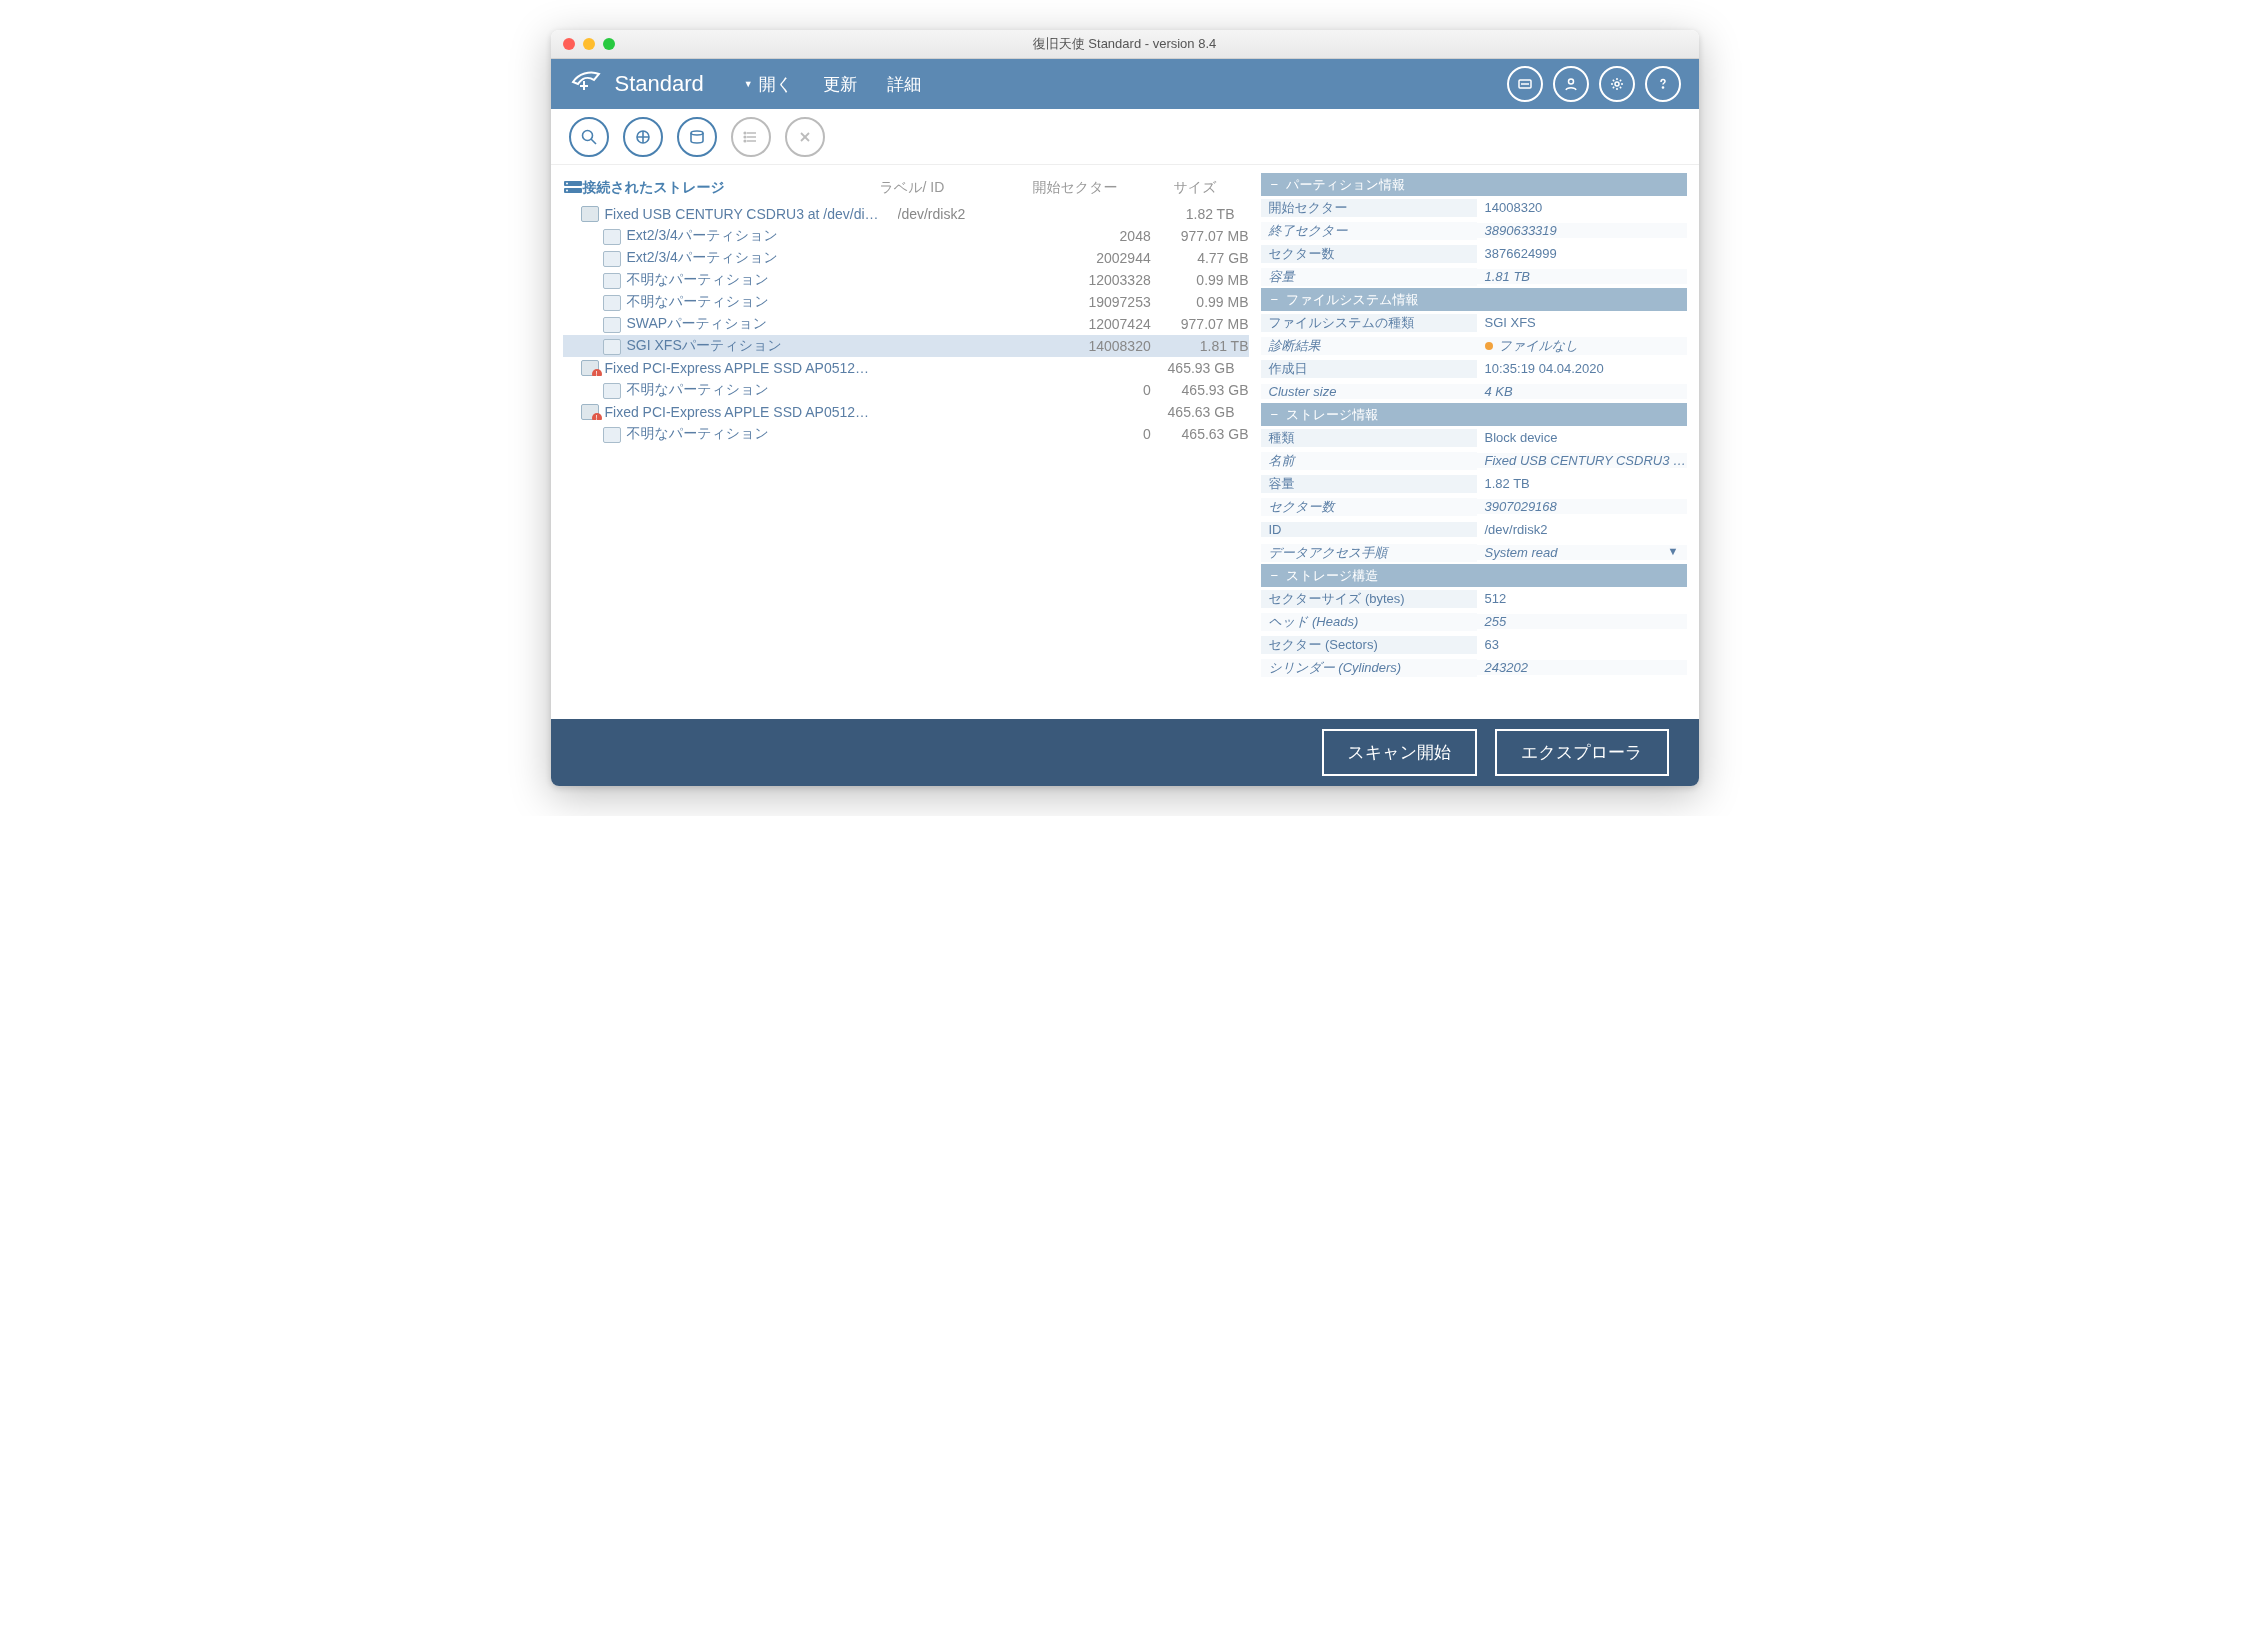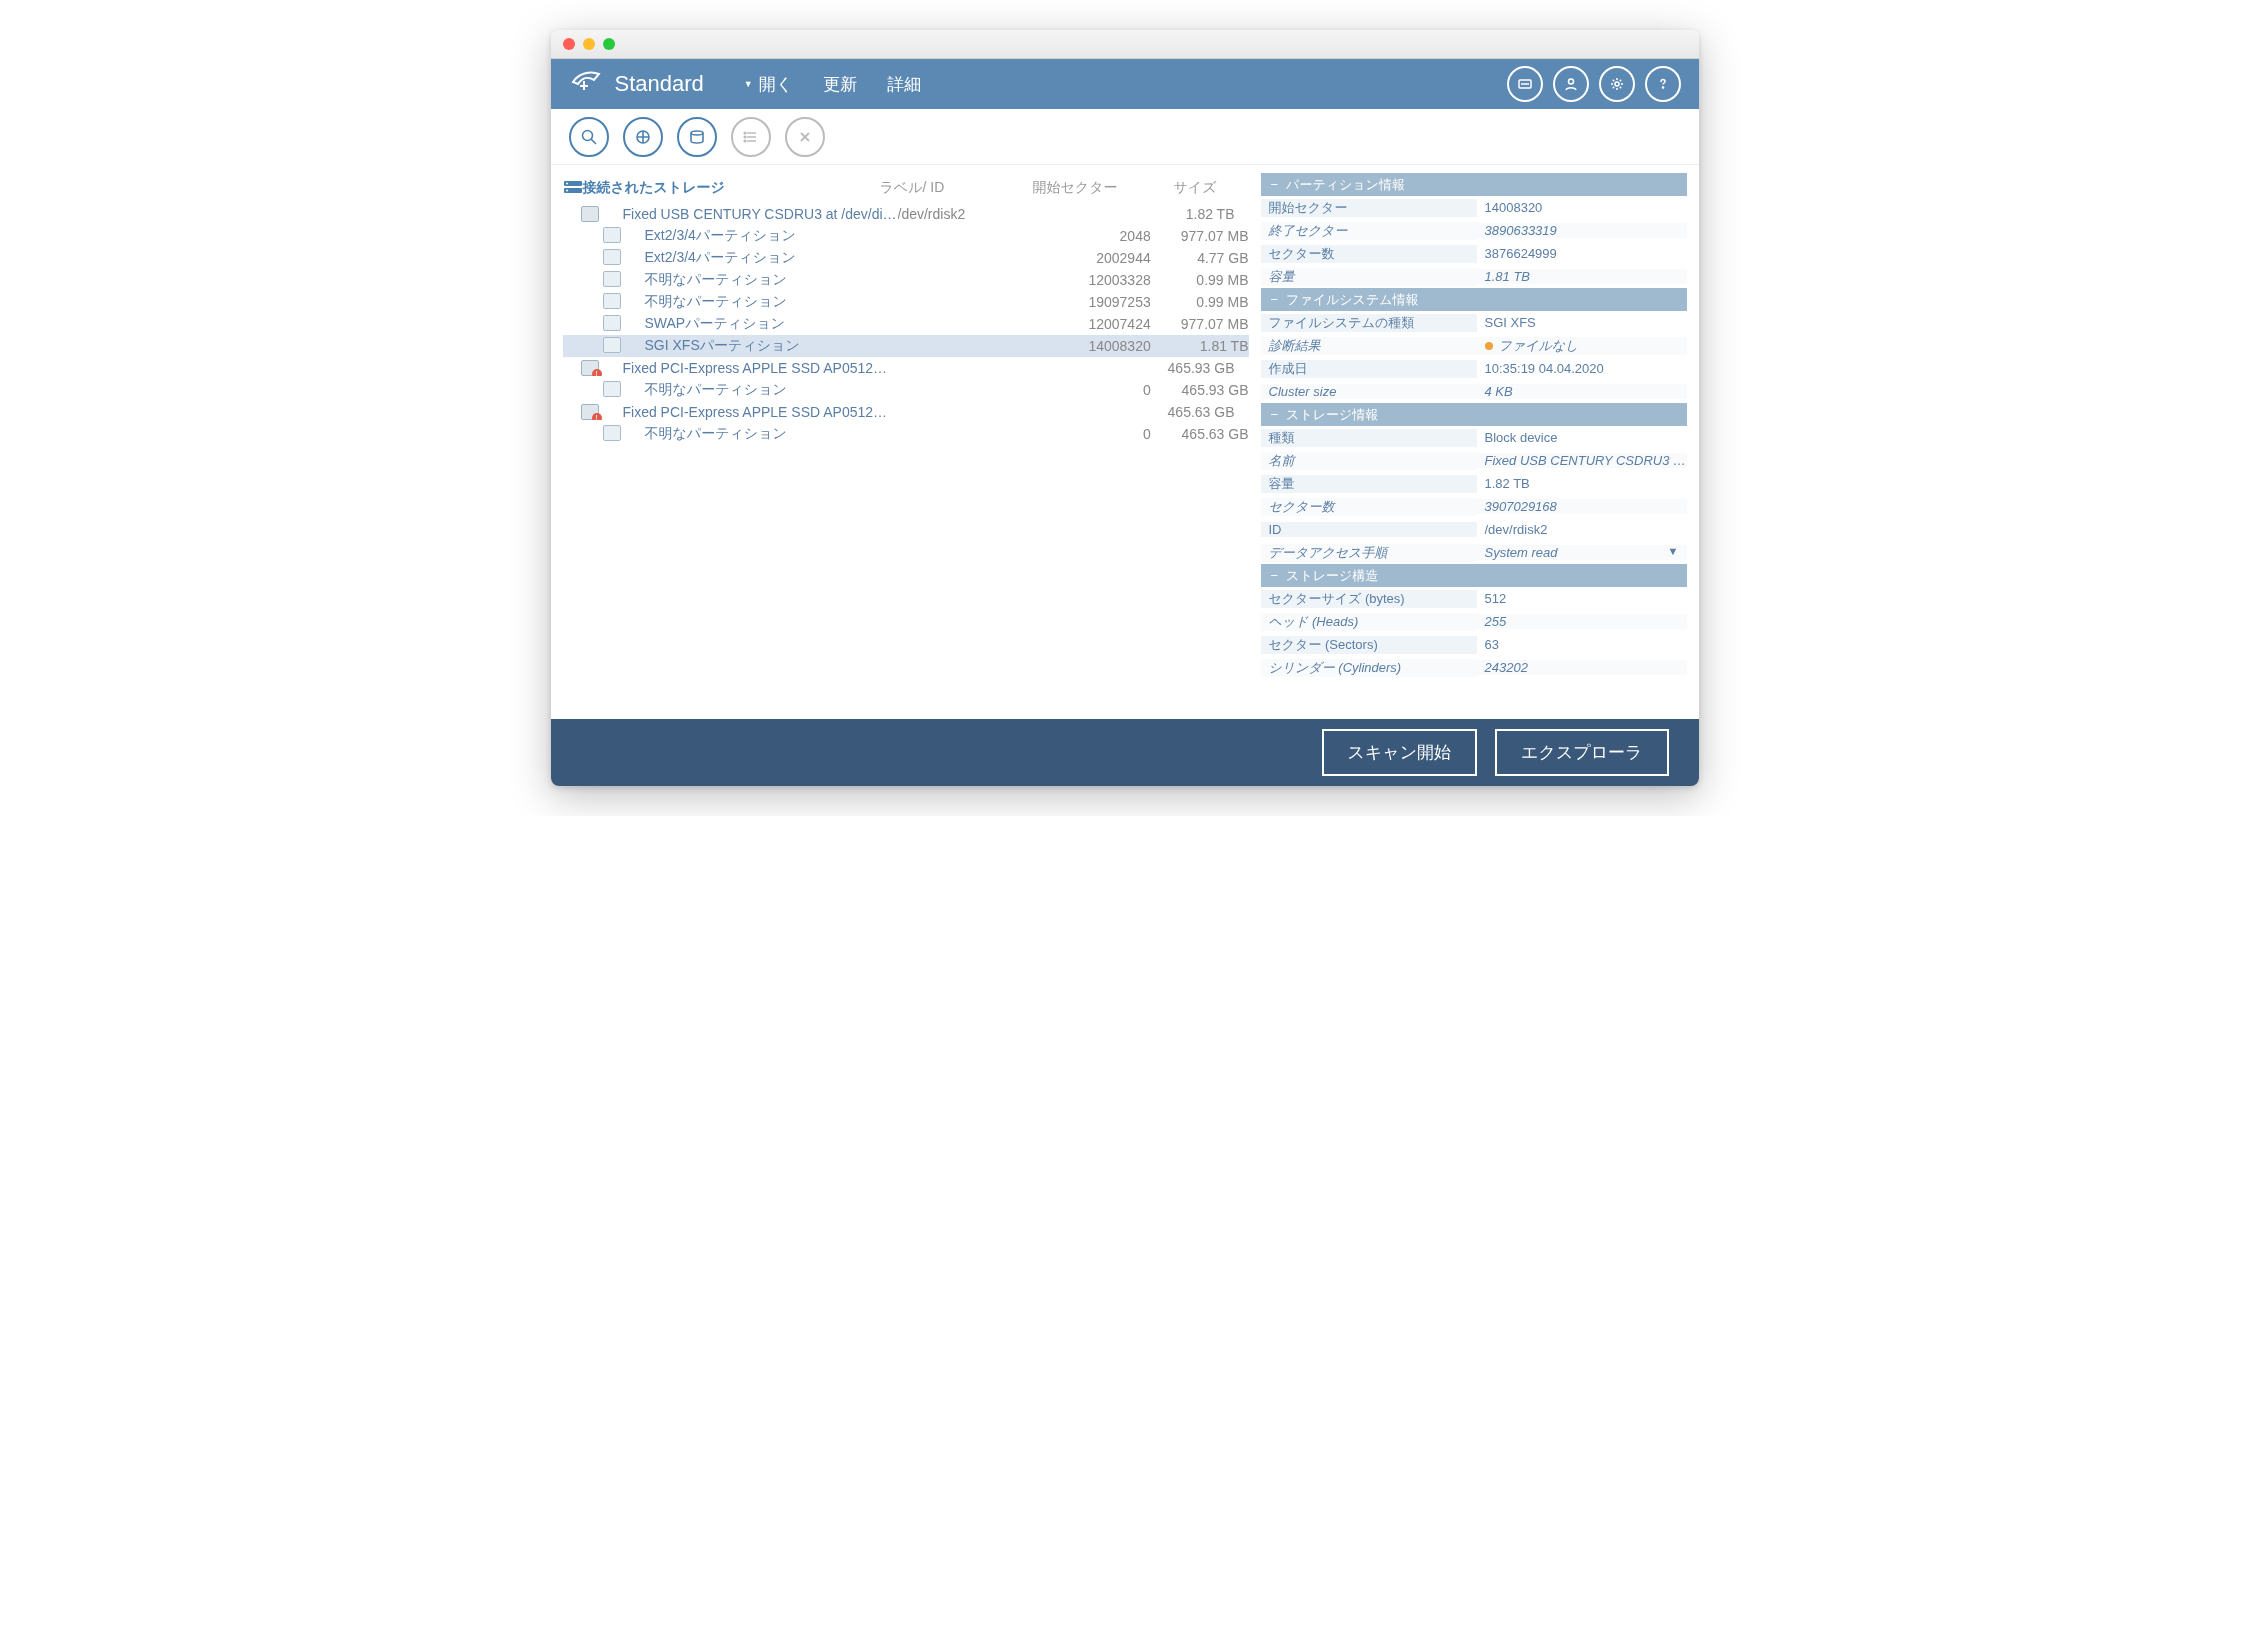--- a/index.html
+++ b/index.html
@@ -84,21 +84,21 @@
   height: 30px;
 }
 .list-header .icon-hdr { display:flex; align-items:center; width: 317px; }
 .list-header .col-label { width: 119px; color:#999; font-weight:normal; }
 .list-header .col-start { width: 119px; text-align:right; color:#999; font-weight:normal; }
 .list-header .col-size  { width: 99px; text-align:right; color:#999; font-weight:normal; }
 .row {
   display: flex; align-items: center; height: 22px; cursor: pointer;
   color: #5a7ea5;
 }
-.row .c-name { display:flex; align-items:flex-start; gap:24px; width: 317px; white-space:nowrap; overflow:hidden; text-overflow:ellipsis;}
+.row .c-name { display:flex; align-items:flex-end; gap:6px; width: 317px; white-space:nowrap; overflow:hidden; text-overflow:ellipsis;}
 .row .c-label { width: 119px; color:#888; white-space:nowrap; overflow:hidden; text-overflow:ellipsis;}
 .row .c-start { width: 119px; text-align:right; color:#888; }
 .row .c-size  { width: 99px; text-align:right; color:#888; }
 .row.selected { background: #d8e3ef; }
 .row.indent1 .c-name { padding-left: 18px; }
 .row.indent2 .c-name { padding-left: 40px; }
 .hd-ico, .pt-ico { width:16px; height:14px; flex-shrink:0; }
 .hd-ico { background:#dfe7ec; border:1px solid #9db5c6; border-radius:2px; position:relative; }
 .hd-ico.warn::after { content:"!"; position:absolute; right:-4px; bottom:-4px; width:10px;height:10px; background:#e05a4a; color:#fff; border-radius:50%; font-size:8px; line-height:10px; text-align:center;}
 .pt-ico { background:#e8eff5; border:1px solid #a8bccb; border-radius:2px; }
@@ -126,20 +126,21 @@
 </head>
 <body>
 
 <div class="window">
   <div class="titlebar">
     <div class="traffic">
       <div class="dot red"></div>
       <div class="dot yellow"></div>
       <div class="dot green"></div>
     </div>
+    <div class="title">復旧天使 Standard - version 8.4</div>
   </div>
 
   <div class="menubar">
     <div class="logo">
       <svg viewBox="0 0 32 32" fill="none" stroke="#fff" stroke-width="2">
           <path d="M3 14 C 8 6, 20 2, 29 6 L 24 12 C 18 8, 12 10, 8 16 Z"></path>
           <line x1="14" y1="13" x2="14" y2="22"></line>
           <line x1="10" y1="18" x2="18" y2="18"></line>
         </svg>
     </div>

